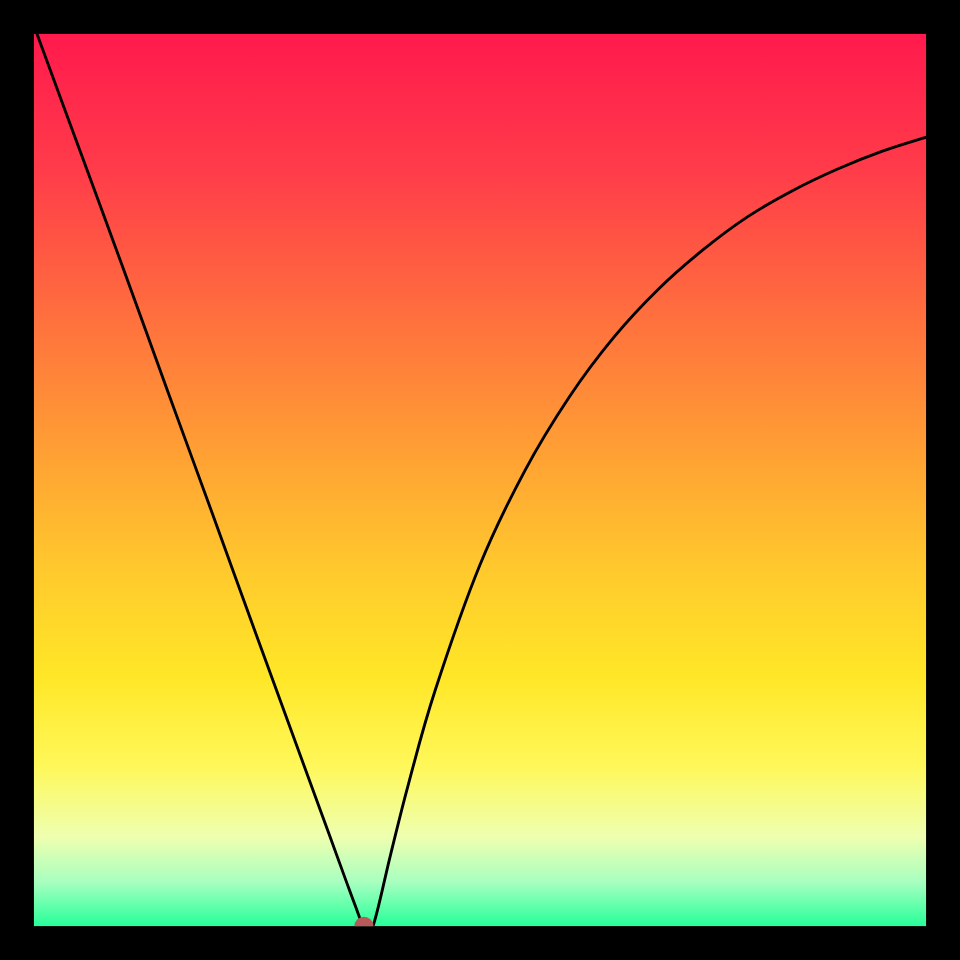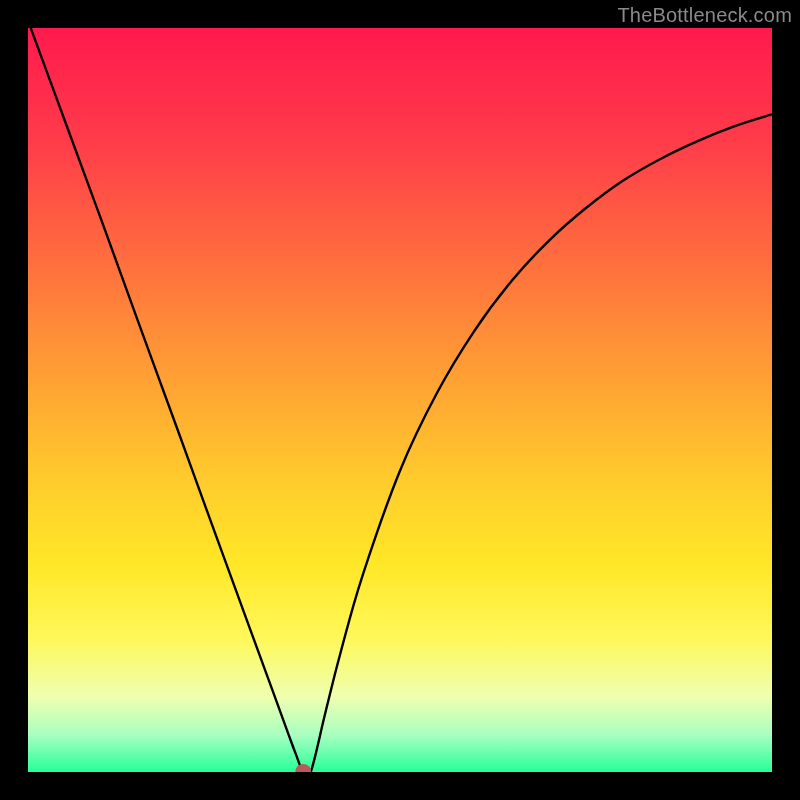--- a/index.html
+++ b/index.html
@@ -61,14 +61,13 @@
             <stop offset="95%" stop-color="#a8ffc0"></stop>
             <stop offset="100%" stop-color="#26ff9a"></stop>
           </linearGradient>
       </defs>
       <rect x="0" y="0" width="744" height="744" fill="url(#bg-grad)"></rect>
       <path id="curve-path" d="M 0 -7.440000000000055 C 6.696000000000001 10.773119999999938, 23.808 57.31775999999991, 37.2 93.74399999999991 C 50.592000000000006 130.17023999999992, 61.00800000000001 158.23391999999998, 74.4 194.928 C 87.792 231.62208, 98.208 260.77200000000005, 111.6 297.6 C 124.99199999999999 334.428, 135.40800000000002 362.70000000000005, 148.8 399.528 C 162.192 436.356, 172.608 465.372, 186 502.2 C 199.392 539.028, 212.48639999999997 574.7995199999999, 223.2 604.1279999999999 C 233.9136 633.4564799999999, 238.824 646.78896, 245.52 665.136 C 252.216 683.48304, 256.38239999999996 695.07456, 260.4 706.056 C 264.4176 717.0374400000001, 265.16159999999996 719.31408, 267.84 726.144 C 270.5184 732.97392, 272.60159999999996 740.78592, 275.28 744 C 277.9584 747.21408, 278.7024 754.84752, 282.72 744 C 286.73760000000004 733.15248, 292.24320000000006 705.1632, 297.6 683.736 C 302.9568 662.3088, 305.784 649.60128, 312.47999999999996 624.96 C 319.17599999999993 600.3187200000001, 324.0864 579.6504, 334.8 546.84 C 345.5136 514.0296000000001, 358.608 475.4904, 372 442.68 C 385.392 409.8696, 395.80800000000005 389.73696, 409.20000000000005 364.56 C 422.59200000000004 339.38304, 433.008 322.896, 446.4 302.808 C 459.792 282.71999999999997, 470.208 269.16432, 483.6 252.95999999999998 C 496.992 236.75567999999998, 507.40799999999996 225.90815999999998, 520.8 212.784 C 534.192 199.65984, 544.608 190.89552, 558 180.048 C 571.392 169.20048, 581.808 161.35871999999998, 595.2 152.51999999999998 C 608.5920000000001 143.68128, 619.008 138.04175999999995, 632.4 130.94399999999996 C 645.7919999999999 123.84623999999995, 656.2080000000001 118.98047999999996, 669.6 113.08799999999997 C 682.992 107.19551999999997, 693.4079999999999 103.02911999999996, 706.8 98.20799999999997 C 720.192 93.38687999999998, 737.304 88.44671999999997, 744 86.30399999999997" fill="none" stroke="#000000" stroke-width="2.4"></path>
       <circle id="marker-dot" r="8" fill="#b85a5a" cx="275.28" cy="744"></circle>
     </svg>
   </div>
 
-  <div class="watermark">TheBottleneck.com</div>
 </div>
 
 </body></html>

